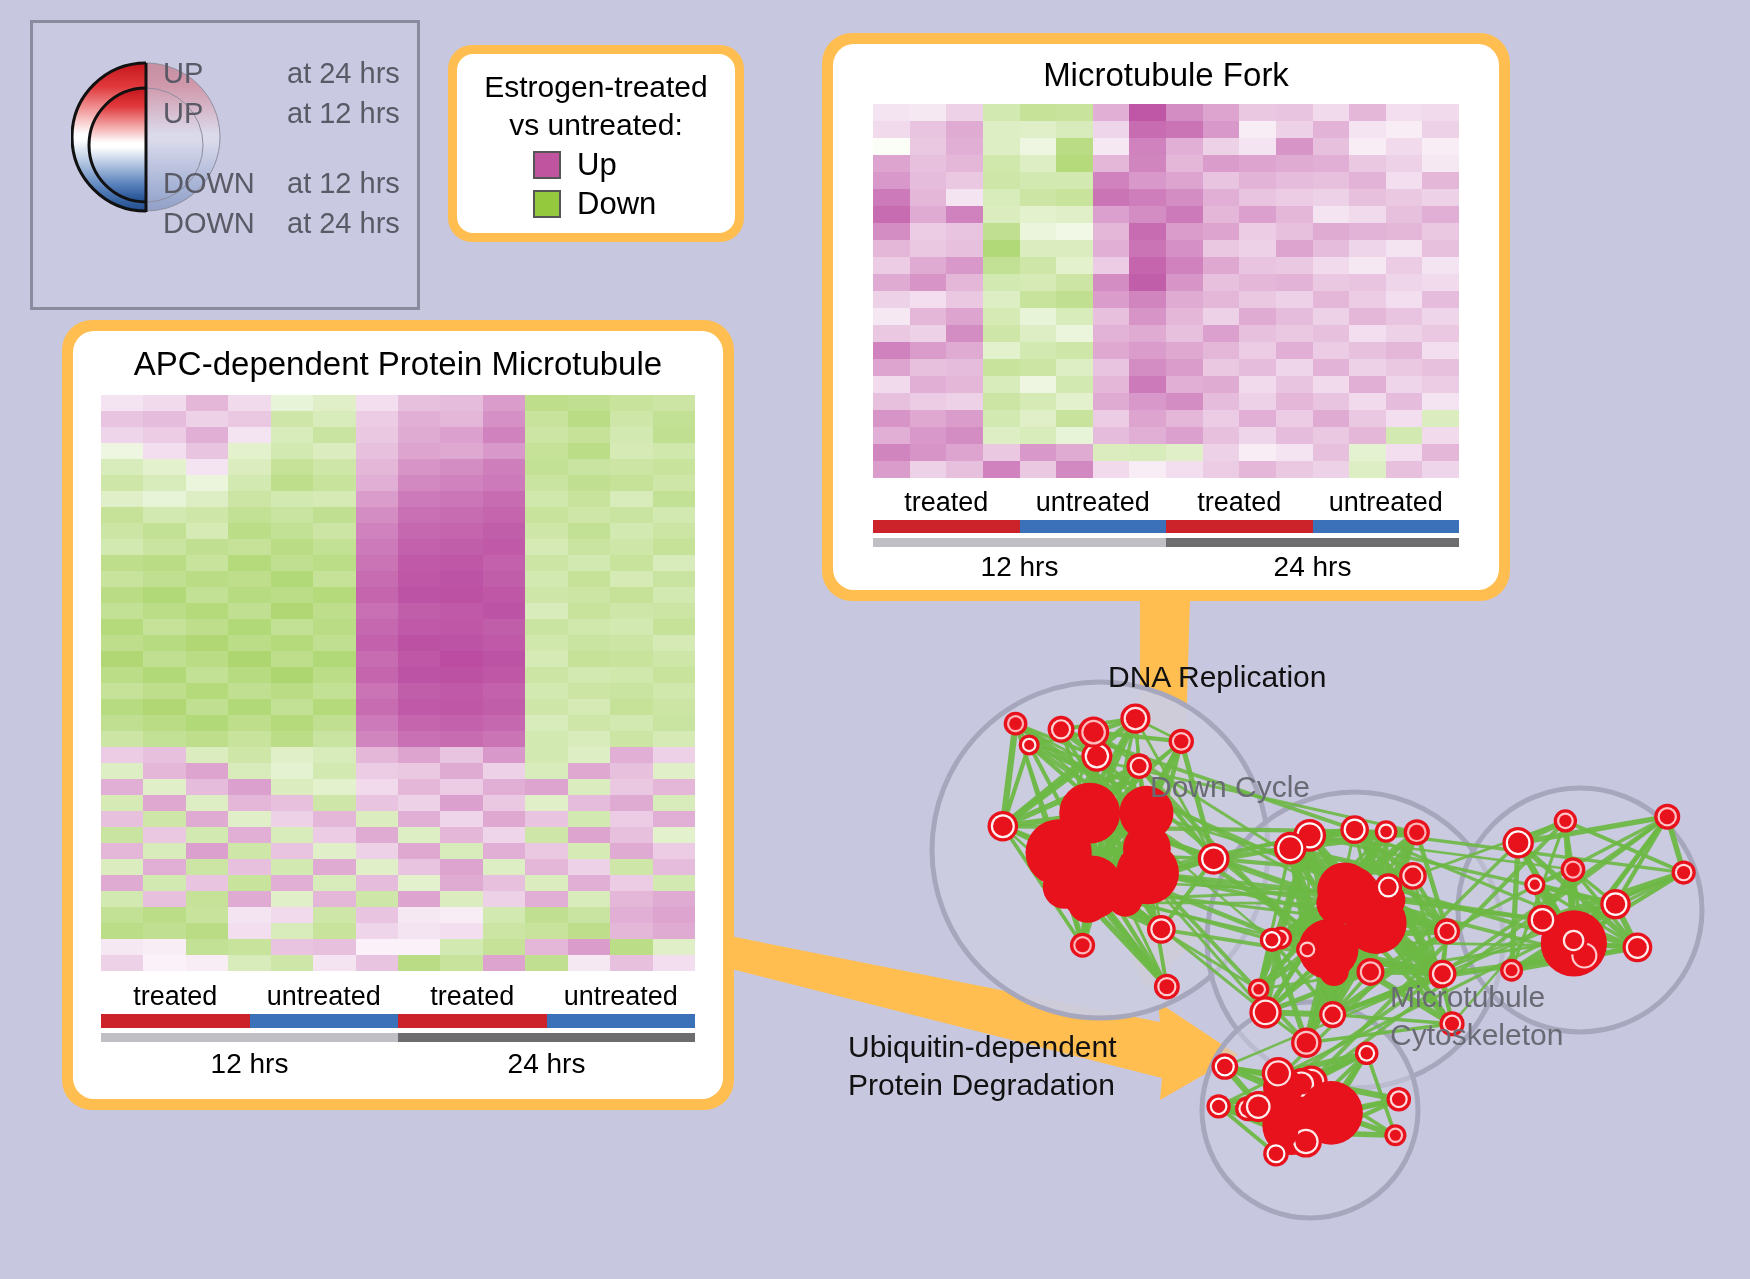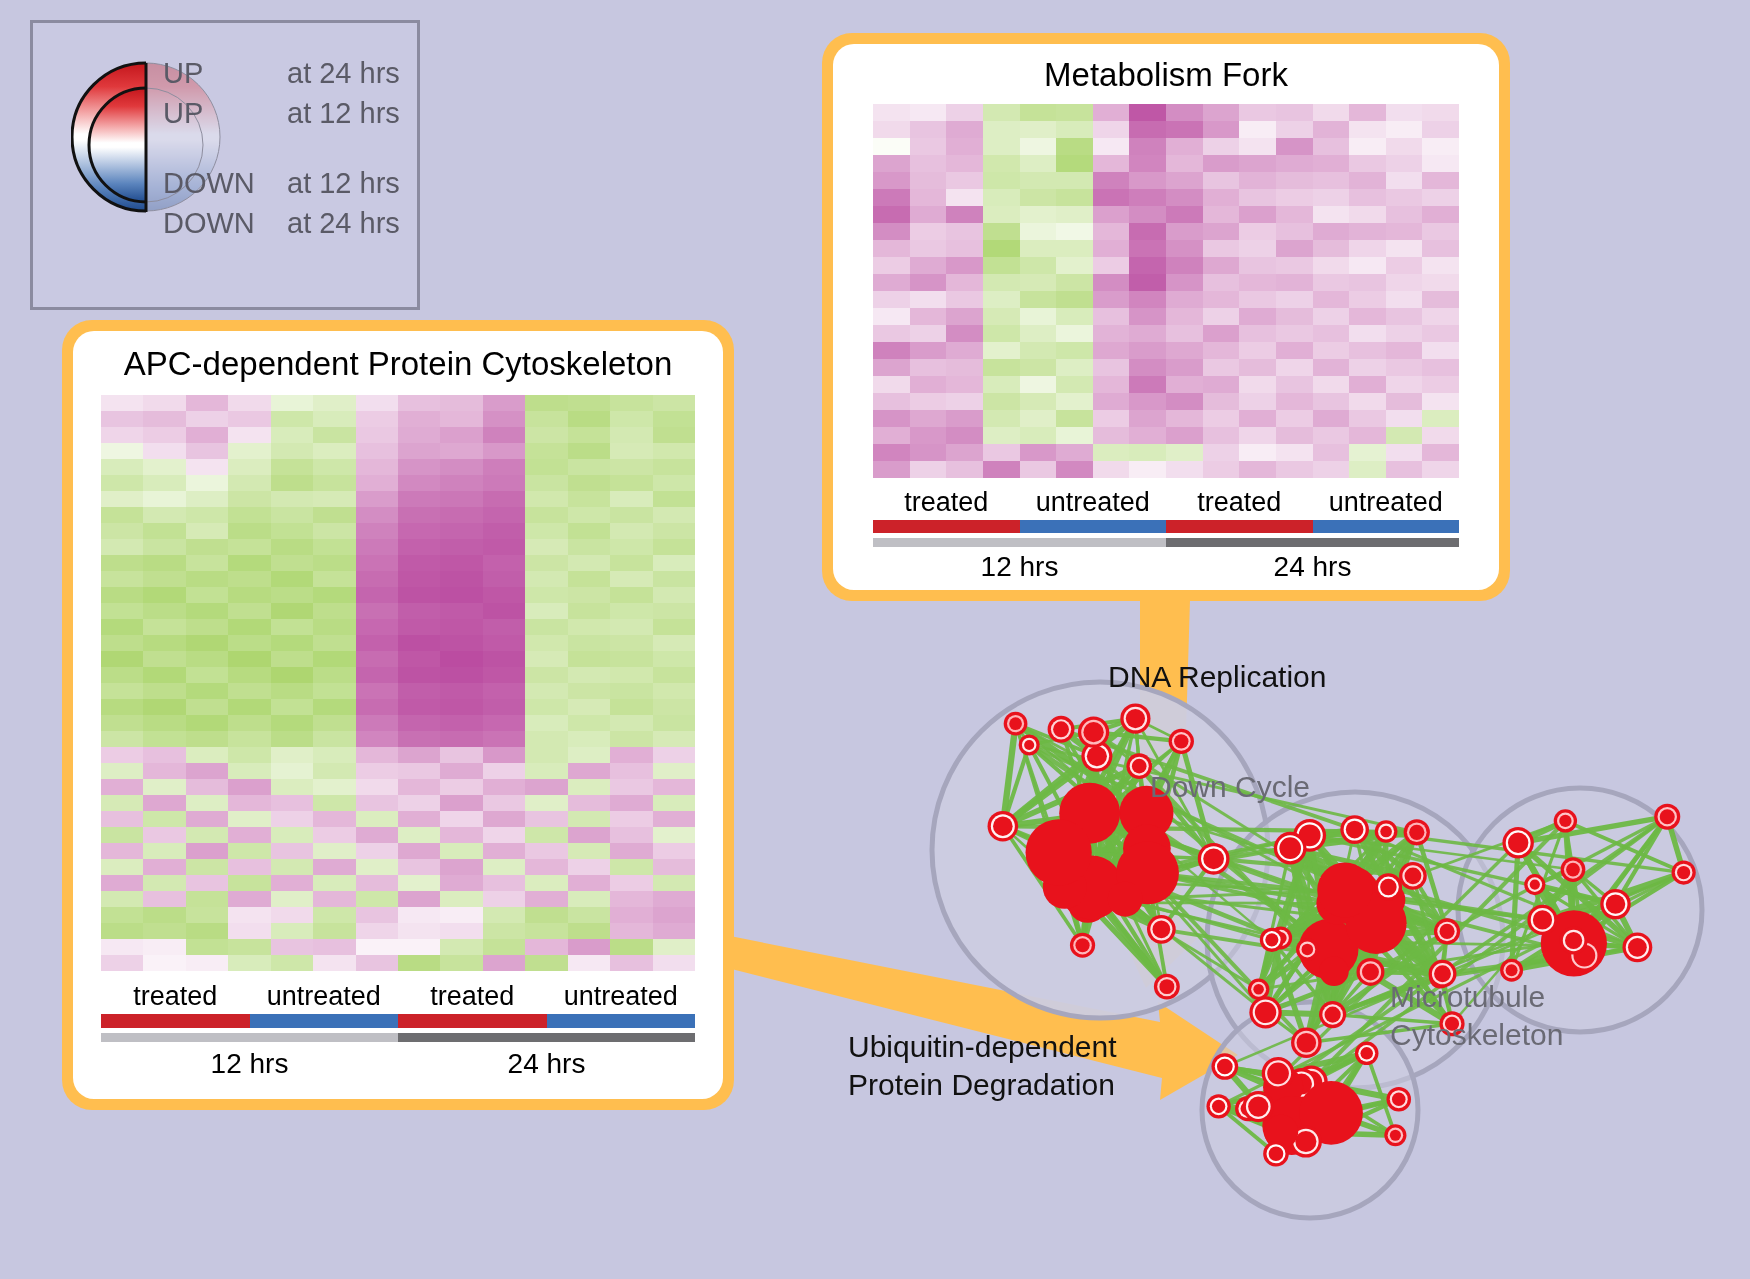--- a/index.html
+++ b/index.html
@@ -132,33 +132,47 @@
       </div>
       <div class="legend-row">
         <span class="dir">DOWN</span>
         <span class="tm">at 24 hrs</span>
       </div>
     </div>
     <div class="legend-caption">
     </div>
   </div>
 
+  <div id="updown-key">
+    <div class="inner">
+      <div class="kt">Estrogen-treated</div>
+      <div class="kt">vs untreated:</div>
+      <div class="krow">
+        <span class="swatch" id="sw-up" style="background: rgb(192, 84, 159);"></span>
+        <span>Up</span>
+      </div>
+      <div class="krow">
+        <span class="swatch" id="sw-down" style="background: rgb(149, 201, 61);"></span>
+        <span>Down</span>
+      </div>
+    </div>
+  </div>
 
   <svg id="arrow-layer" style="position:absolute;inset:0;pointer-events:none" width="1750" height="1279">
     <g>
       <polygon id="arr1" points="1140,600 1190,600 1180,930 1212,924 1146,988 1108,906 1140,916" fill="#ffbe4f"></polygon>
     </g>
     <g>
       <polygon id="arr2" points="700,930 1160,1022 1158,1002 1238,1055 1160,1100 1162,1078 696,960" fill="#ffbe4f"></polygon>
     </g>
   </svg>
 
   <div class="panel" id="panel-replication">
     <div class="pinner">
-      <div class="panel-title" style="padding-top:12px">Metabolism Fork</div>
+      <div class="panel-title" style="padding-top:12px">Microtubule Fork</div>
       <div style="padding:10px 40px 0 40px">
         <div class="hm-grid" id="hm-rep" style="grid-template-columns: repeat(16, 1fr); grid-auto-rows: 17px;">
             <div style="background: rgb(244, 227, 240);"></div>
             <div style="background: rgb(246, 232, 243);"></div>
             <div style="background: rgb(237, 209, 231);"></div>
             <div style="background: rgb(211, 233, 178);"></div>
             <div style="background: rgb(197, 226, 152);"></div>
             <div style="background: rgb(199, 227, 156);"></div>
             <div style="background: rgb(225, 175, 213);"></div>
             <div style="background: rgb(191, 87, 166);"></div>
@@ -526,21 +540,21 @@
         <div class="time-labels" id="tl-rep" style="margin-top:4px">
             <span>12 hrs</span>
             <span>24 hrs</span>
           </div>
       </div>
     </div>
   </div>
 
   <div class="panel" id="panel-apc">
     <div class="pinner">
-      <div class="panel-title" style="padding-top:14px">APC-dependent Protein Cytoskeleton</div>
+      <div class="panel-title" style="padding-top:14px">APC-dependent Protein Microtubule</div>
       <div style="padding:12px 28px 0 28px">
         <div class="hm-grid" id="hm-apc" style="grid-template-columns: repeat(14, 1fr); grid-auto-rows: 16px;">
             <div style="background: rgb(244, 227, 240);"></div>
             <div style="background: rgb(241, 218, 235);"></div>
             <div style="background: rgb(228, 183, 217);"></div>
             <div style="background: rgb(241, 218, 235);"></div>
             <div style="background: rgb(232, 244, 215);"></div>
             <div style="background: rgb(224, 239, 200);"></div>
             <div style="background: rgb(242, 222, 238);"></div>
             <div style="background: rgb(231, 192, 222);"></div>

